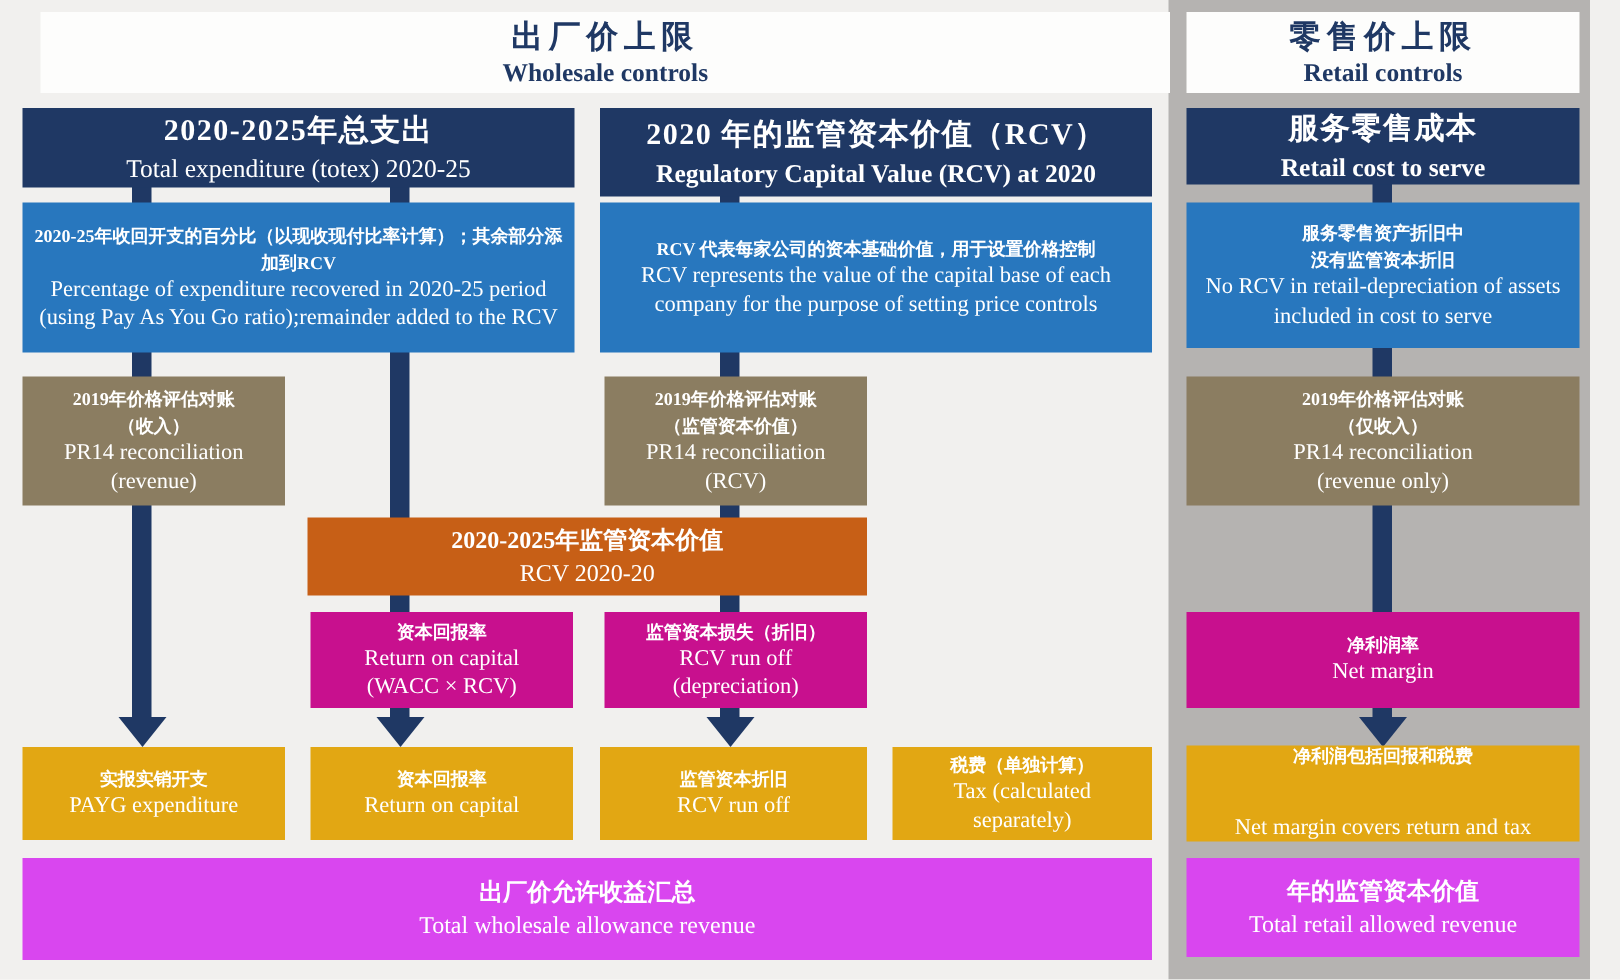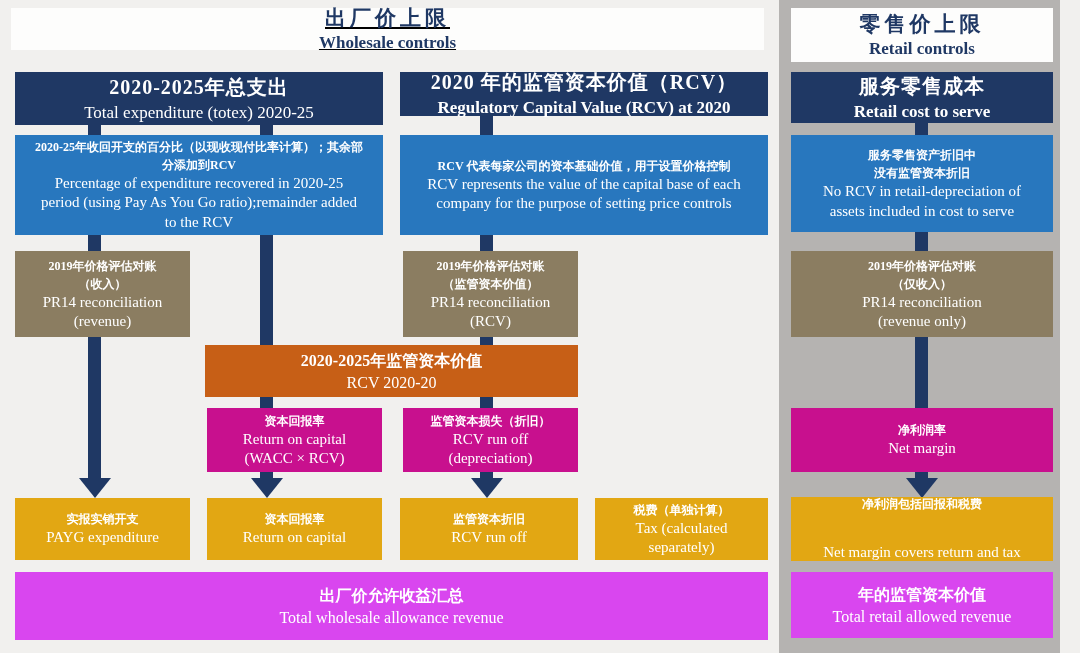--- a/index.html
+++ b/index.html
@@ -8,21 +8,21 @@
     background:#f1f0ee; overflow:hidden;
     font-family:"Liberation Serif","DejaVu Serif",serif;
   }
   .panel-gray { position:absolute; background:#b5b3b1; z-index:0; }
   .band { position:absolute; background:#fdfdfc; z-index:2;
           display:flex; flex-direction:column; justify-content:center; text-align:center; }
   .band .h-zh { color:#1f3864; font-size:21px; font-weight:bold; letter-spacing:4px; line-height:1.35; }
   .band .h-en { color:#1f3864; font-size:17px; font-weight:bold; line-height:1.3; }
   .box { position:absolute; z-index:2; color:#ffffff; text-align:center;
          display:flex; flex-direction:column; justify-content:center;
-         padding:2px 20px; box-sizing:border-box; }
+         padding:2px 8px; box-sizing:border-box; }
   .navy    { background:#1f3864; }
   .blue    { background:#2877be; }
   .taupe   { background:#8b7d61; }
   .orange  { background:#c75f16; }
   .magenta { background:#c8108e; }
   .yellow  { background:#e2a713; }
   .green   { background:#d946ef; }
   .box .zh { font-weight:bold; font-size:12px; line-height:1.5; }
   .box .en { font-size:15px; line-height:1.3; }
   .box.lg .zh { font-size:20px; line-height:1.45; letter-spacing:1px; }
@@ -44,31 +44,31 @@
 
   <div class="vbar" style="left:88px; top:100px; height:380px;"></div>
   <div class="vbar" style="left:260px; top:100px; height:380px;"></div>
   <div class="vbar" style="left:480px; top:100px; height:380px;"></div>
   <div class="vbar" style="left:915px; top:100px; height:380px;"></div>
   <div class="ahead" style="left:79px; top:478px;"></div>
   <div class="ahead" style="left:251px; top:478px;"></div>
   <div class="ahead" style="left:471px; top:478px;"></div>
   <div class="ahead" style="left:906px; top:478px;"></div>
 
-  <div class="band" style="left:11px; top:8px; width:753px; height:42px;text-decoration:underline;">
+  <div class="band" style="left:27px; top:8px; width:753px; height:54px;">
     <div class="h-zh">出厂价上限</div>
     <div class="h-en">Wholesale controls</div>
   </div>
 
   <div class="box navy lg" style="left:15px; top:72px; width:368px; height:53px;">
     <div class="zh">2020-2025年总支出</div>
     <div class="en">Total expenditure (totex) 2020-25</div>
   </div>
 
-  <div class="box navy lg" style="left:400px; top:72px; width:368px; height:44px;">
+  <div class="box navy lg" style="left:400px; top:72px; width:368px; height:59px;">
     <div class="zh">2020 年的监管资本价值（RCV）</div>
     <div class="en bolden">Regulatory Capital Value (RCV) at 2020</div>
   </div>
 
   <div class="box blue" style="left:15px; top:135px; width:368px; height:100px;">
     <div class="zh">2020-25年收回开支的百分比（以现收现付比率计算）；其余部分添加到RCV</div>
     <div class="en">Percentage of expenditure recovered in 2020-25 period (using Pay As You Go ratio);remainder added to the RCV</div>
   </div>
 
   <div class="box blue" style="left:400px; top:135px; width:368px; height:100px;">

